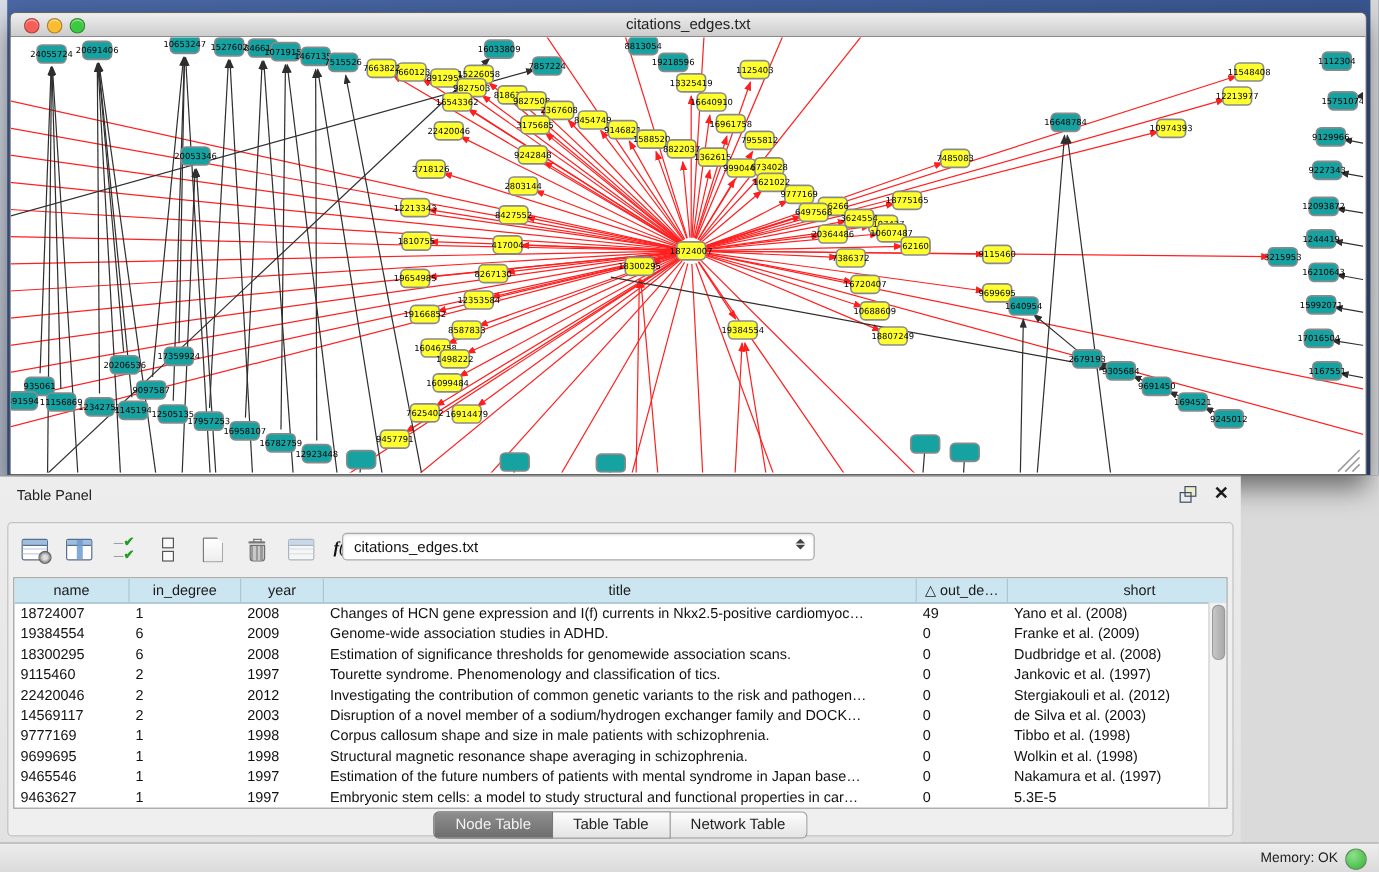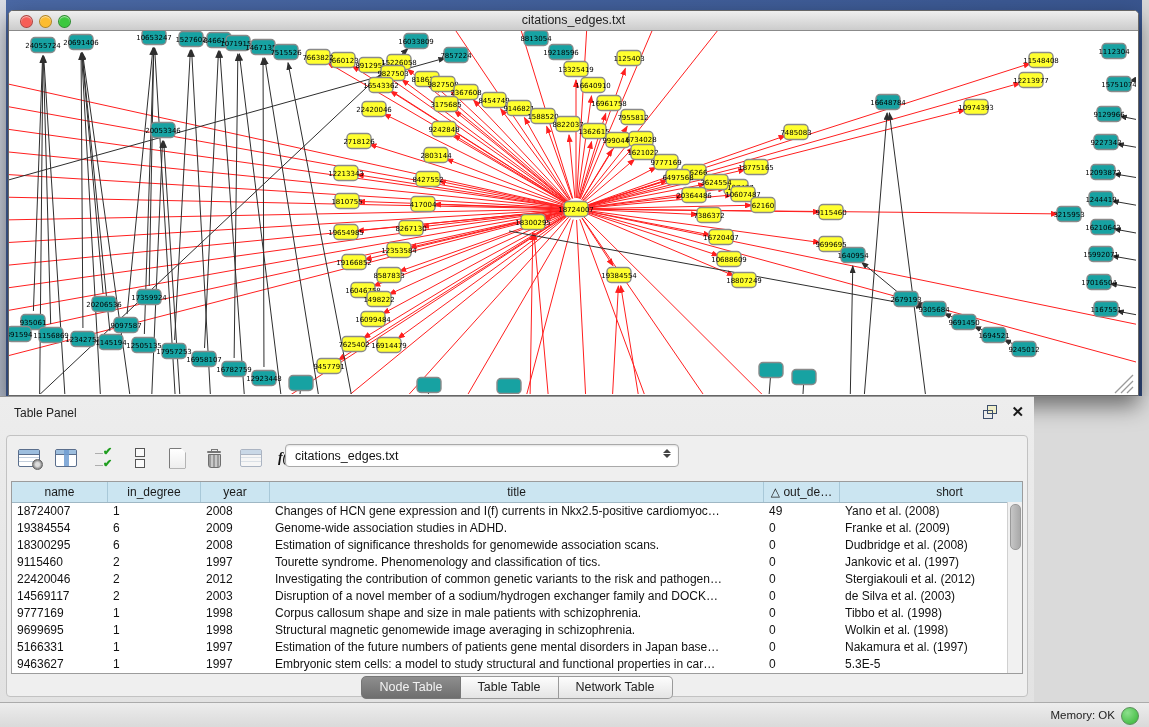--- a/index.html
+++ b/index.html
@@ -862,30 +862,30 @@
             <div class="tc">1998</div>
             <div class="tc">Corpus callosum shape and size in male patients with schizophrenia.</div>
             <div class="tc">0</div>
             <div class="tc">Tibbo et al. (1998)</div>
             <div class="tc">5.3E-5</div>
           </div>
           <div class="trow">
             <div class="tc">9699695</div>
             <div class="tc">1</div>
             <div class="tc">1998</div>
-            <div class="tc">Structural magnetic genomewide image averaging in schizophrenia.</div>
+            <div class="tc">Structural magnetic resonance shape averaging in schizophrenia.</div>
             <div class="tc">0</div>
             <div class="tc">Wolkin et al. (1998)</div>
             <div class="tc">5.3E-5</div>
           </div>
           <div class="trow">
-            <div class="tc">5166331</div>
+            <div class="tc">9465546</div>
             <div class="tc">1</div>
             <div class="tc">1997</div>
-            <div class="tc">Estimation of the future numbers of patients gene mental disorders in Japan base…</div>
+            <div class="tc">Estimation of the future numbers of patients with mental syndrome in Japan base…</div>
             <div class="tc">0</div>
             <div class="tc">Nakamura et al. (1997)</div>
             <div class="tc">5.3E-5</div>
           </div>
           <div class="trow">
             <div class="tc">9463627</div>
             <div class="tc">1</div>
             <div class="tc">1997</div>
             <div class="tc">Embryonic stem cells: a model to study structural and functional properties in car…</div>
             <div class="tc">0</div>

